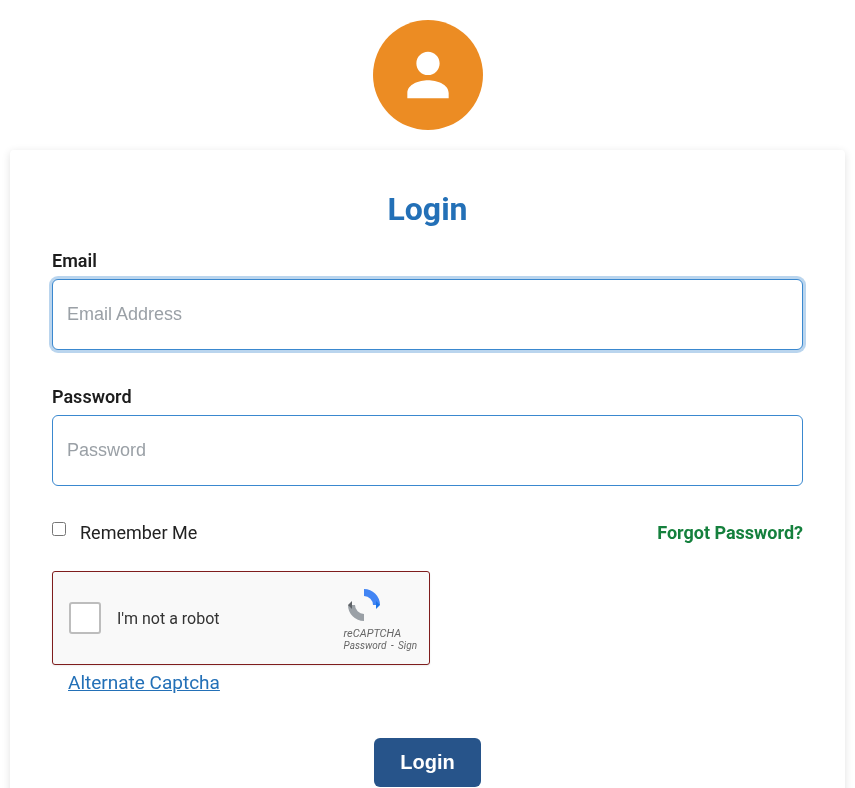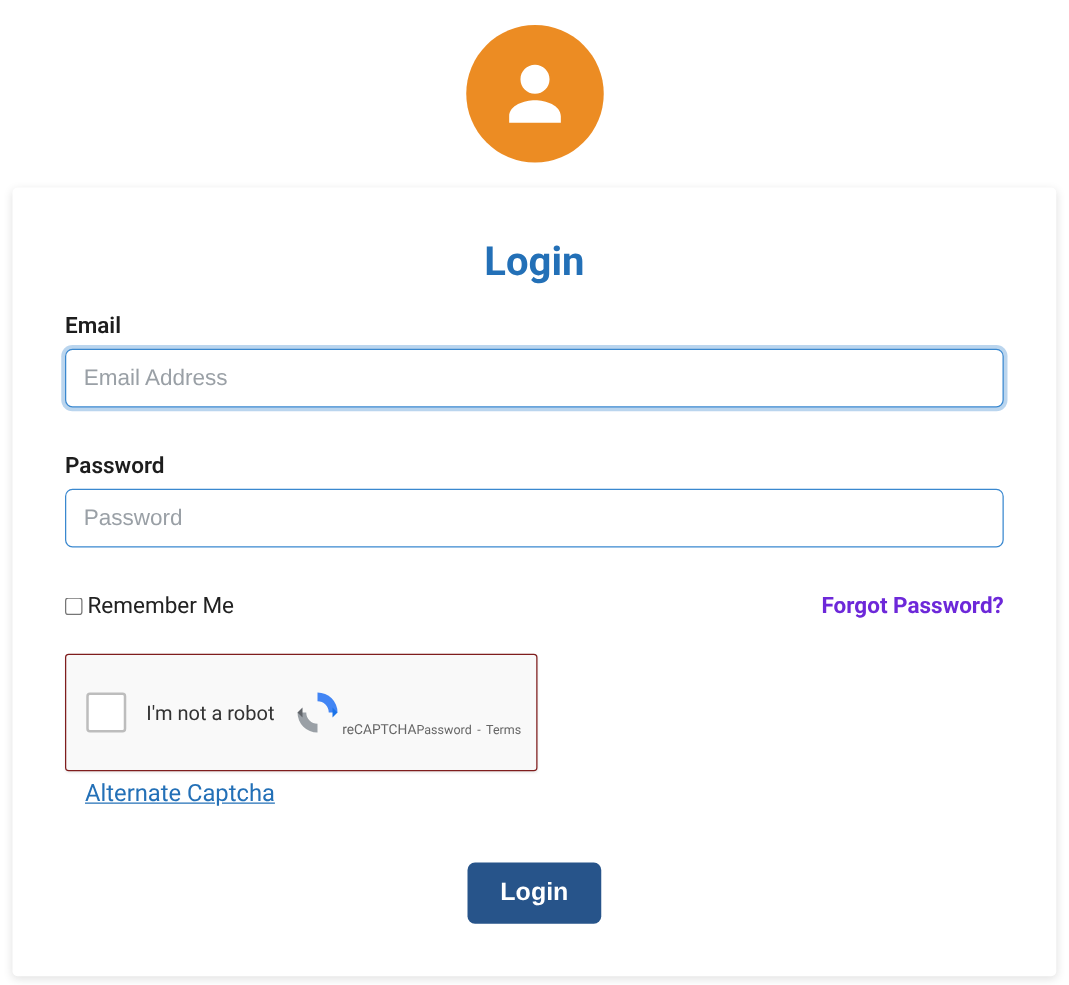--- a/index.html
+++ b/index.html
@@ -42,50 +42,50 @@
 .form-group { margin-bottom: 36px; }
 .form-label {
   display: block;
   font-weight: 600;
   color: #1d1d1d;
   font-size: 18px;
   margin-bottom: 8px;
 }
 .form-input {
   width: 100%;
-  padding: 12px 14px;
+  padding: 24px 14px;
   font-size: 18px;
   border: 1px solid #3a88cf;
   border-radius: 6px;
   outline: none;
   color: #444;
 }
 .form-input::placeholder { color: #9aa0a6; }
 .form-input.focused {
   box-shadow: 0 0 0 3px rgba(58,136,207,0.35);
 }
 .row-between {
   display: flex;
   justify-content: space-between;
   align-items: center;
   margin-bottom: 28px;
 }
 .remember {
   display: flex;
-  align-items: center;
-  gap: 4px;
+  align-items: flex-start;
+  gap: 14px;
   font-size: 18px;
   color: #222;
 }
 .remember input {
   width: 14px;
   height: 14px;
 }
 .forgot-link {
-  color: #6d28d9;
+  color: #15803d;
   font-weight: 700;
   font-size: 18px;
   text-decoration: none;
 }
 .recaptcha {
   width: 378px;
   height: 94px;
   border: 1px solid #7f1d1d;
   border-radius: 3px;
   background: #f9f9f9;
@@ -103,24 +103,25 @@
   margin-right: 16px;
   cursor: pointer;
 }
 .recaptcha-label {
   flex: 1;
   font-size: 16px;
   color: #333;
 }
 .recaptcha-badge {
   display: flex;
-  flex-direction: row;
-  align-items: flex-end;
+  flex-direction: column;
+  align-items: flex-start;
   font-size: 10px;
   color: #777;
+  font-style: italic;
 }
 .recaptcha-badge svg { width: 40px; height: 40px; }
 .recaptcha-badge .brand { font-size: 11px; margin-top: 2px; color:#666; }
 .recaptcha-badge .links { font-size: 10px; color:#666; }
 .recaptcha-badge .links span:nth-child(2) { margin: 0 2px; }
 .alt-captcha {
   display: inline-block;
   margin-top: 6px;
   color: #2370b7;
   font-size: 19px;
@@ -192,21 +193,21 @@
       <svg viewBox="0 0 40 40">
         <path fill="#4285f4" d="M20 4a16 16 0 0 1 16 16h-7a9 9 0 0 0-9-9V4z"></path>
         <path fill="#1a73e8" d="M36 20l-4-4v8z"></path>
         <path fill="#9aa0a6" d="M20 36a16 16 0 0 1-16-16h7a9 9 0 0 0 9 9v7z"></path>
         <path fill="#5f6368" d="M4 20l4 4v-8z"></path>
       </svg>
       <div class="brand">reCAPTCHA</div>
       <div class="links">
         <span>Password</span>
         <span>-</span>
-        <span>Terms</span>
+        <span>Sign</span>
       </div>
     </div>
   </div>
   <a href="#" class="alt-captcha">Alternate Captcha</a>
 
   <div class="login-btn-wrap">
     <button class="login-btn">Login</button>
   </div>
 </div>
 

